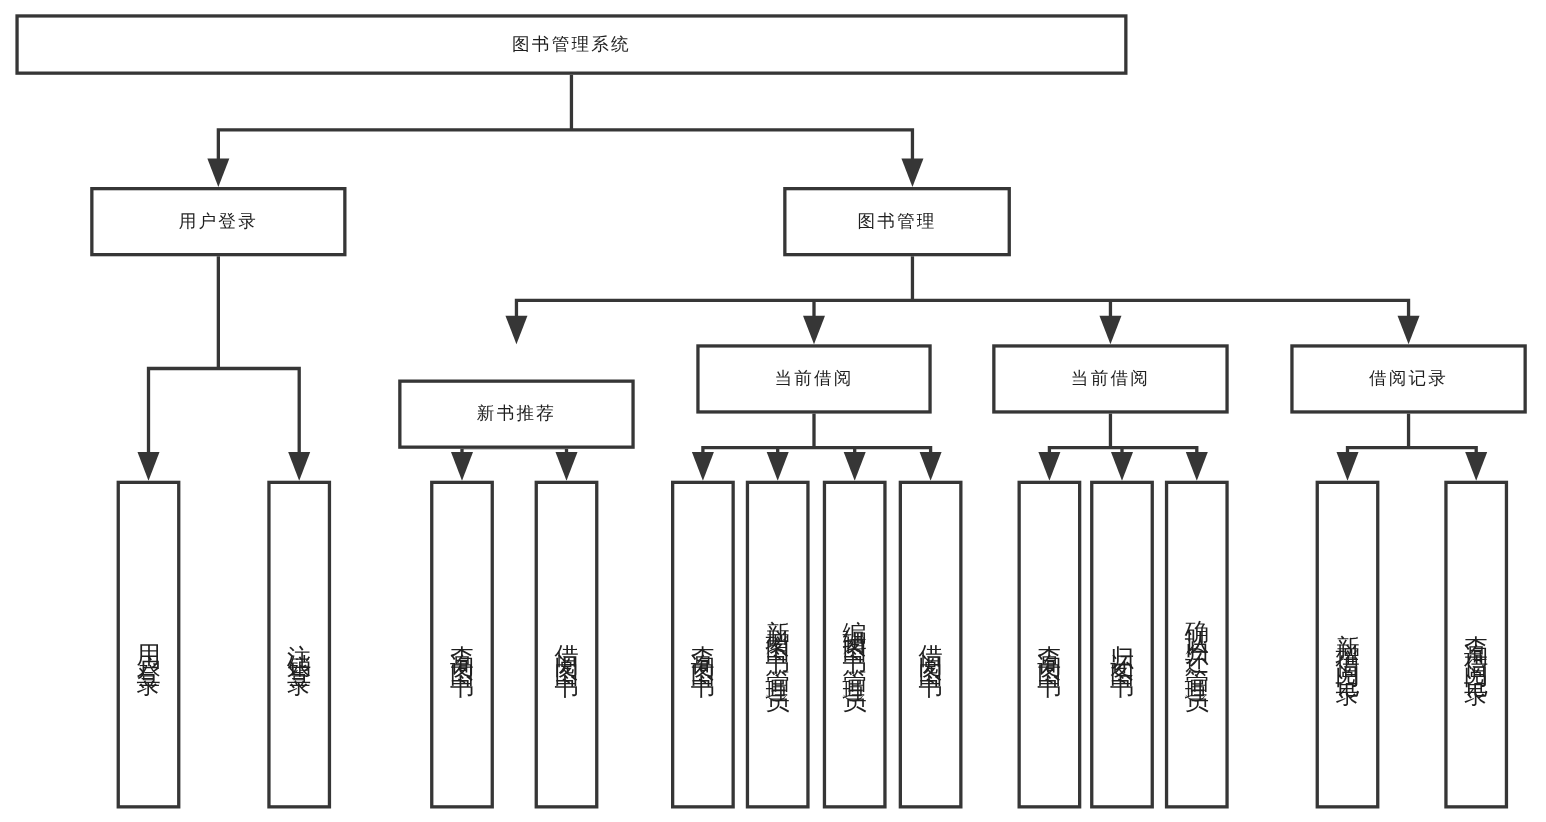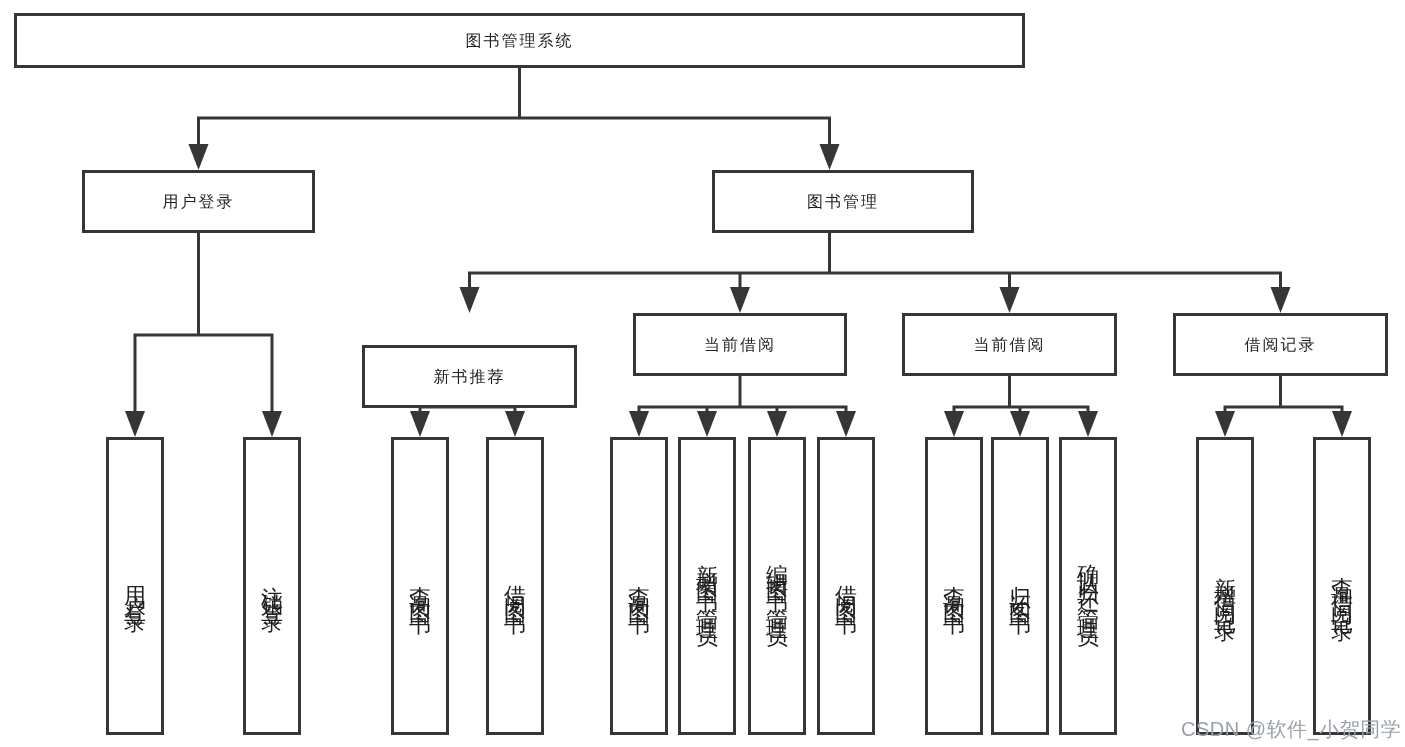--- a/index.html
+++ b/index.html
@@ -89,33 +89,32 @@
       </g>
       <g>
         <path d="M1280.5 376 L1280.5 407 M1225 407 L1342 407 M1225 407 L1225 417 M1342 407 L1342 417" stroke="#363636" stroke-width="3" stroke-linecap="square" fill="none"></path>
         <polygon points="1215,411 1235,411 1225,437" fill="#363636"></polygon>
         <polygon points="1332,411 1352,411 1342,437" fill="#363636"></polygon>
       </g>
     </svg>
   <div id="nodes-layer">
       <div class="node horizontal" style="left: 14px; top: 13px; width: 1011px; height: 55px;">图书管理系统</div>
       <div class="node horizontal" style="left: 82px; top: 170px; width: 233px; height: 63px;">用户登录</div>
-      <div class="node horizontal" style="left: 712px; top: 170px; width: 262px; height: 63px;">图书管理</div>
+      <div class="node horizontal" style="left: 712px; top: 170px; width: 207px; height: 63px;">图书管理</div>
       <div class="node horizontal" style="left: 362px; top: 313px; width: 215px; height: 63px; margin-top: 32px;">新书推荐</div>
       <div class="node horizontal" style="left: 633px; top: 313px; width: 214px; height: 63px;">当前借阅</div>
       <div class="node horizontal" style="left: 902px; top: 313px; width: 215px; height: 63px;">当前借阅</div>
       <div class="node horizontal" style="left: 1173px; top: 313px; width: 215px; height: 63px;">借阅记录</div>
       <div class="node vertical" style="left: 106px; top: 437px; width: 58px; height: 298px;">用户登录</div>
       <div class="node vertical" style="left: 243px; top: 437px; width: 58px; height: 298px;">注销登录</div>
       <div class="node vertical" style="left: 391px; top: 437px; width: 58px; height: 298px;">查询图书</div>
       <div class="node vertical" style="left: 486px; top: 437px; width: 58px; height: 298px;">借阅图书</div>
       <div class="node vertical" style="left: 610px; top: 437px; width: 58px; height: 298px;">查询图书</div>
       <div class="node vertical" style="left: 678px; top: 437px; width: 58px; height: 298px;">新增图书（管理员）</div>
       <div class="node vertical" style="left: 748px; top: 437px; width: 58px; height: 298px;">编辑图书（管理员）</div>
       <div class="node vertical" style="left: 817px; top: 437px; width: 58px; height: 298px;">借阅图书</div>
       <div class="node vertical" style="left: 925px; top: 437px; width: 58px; height: 298px;">查询图书</div>
       <div class="node vertical" style="left: 991px; top: 437px; width: 58px; height: 298px;">归还图书</div>
       <div class="node vertical" style="left: 1059px; top: 437px; width: 58px; height: 298px;">确认归还（管理员）</div>
       <div class="node vertical" style="left: 1196px; top: 437px; width: 58px; height: 298px;">新增借阅记录</div>
       <div class="node vertical" style="left: 1313px; top: 437px; width: 58px; height: 298px;">查询借阅记录</div>
     </div>
-  <div id="watermark">CSDN @软件_小贺同学</div>
 </div>
 
 </body></html>

